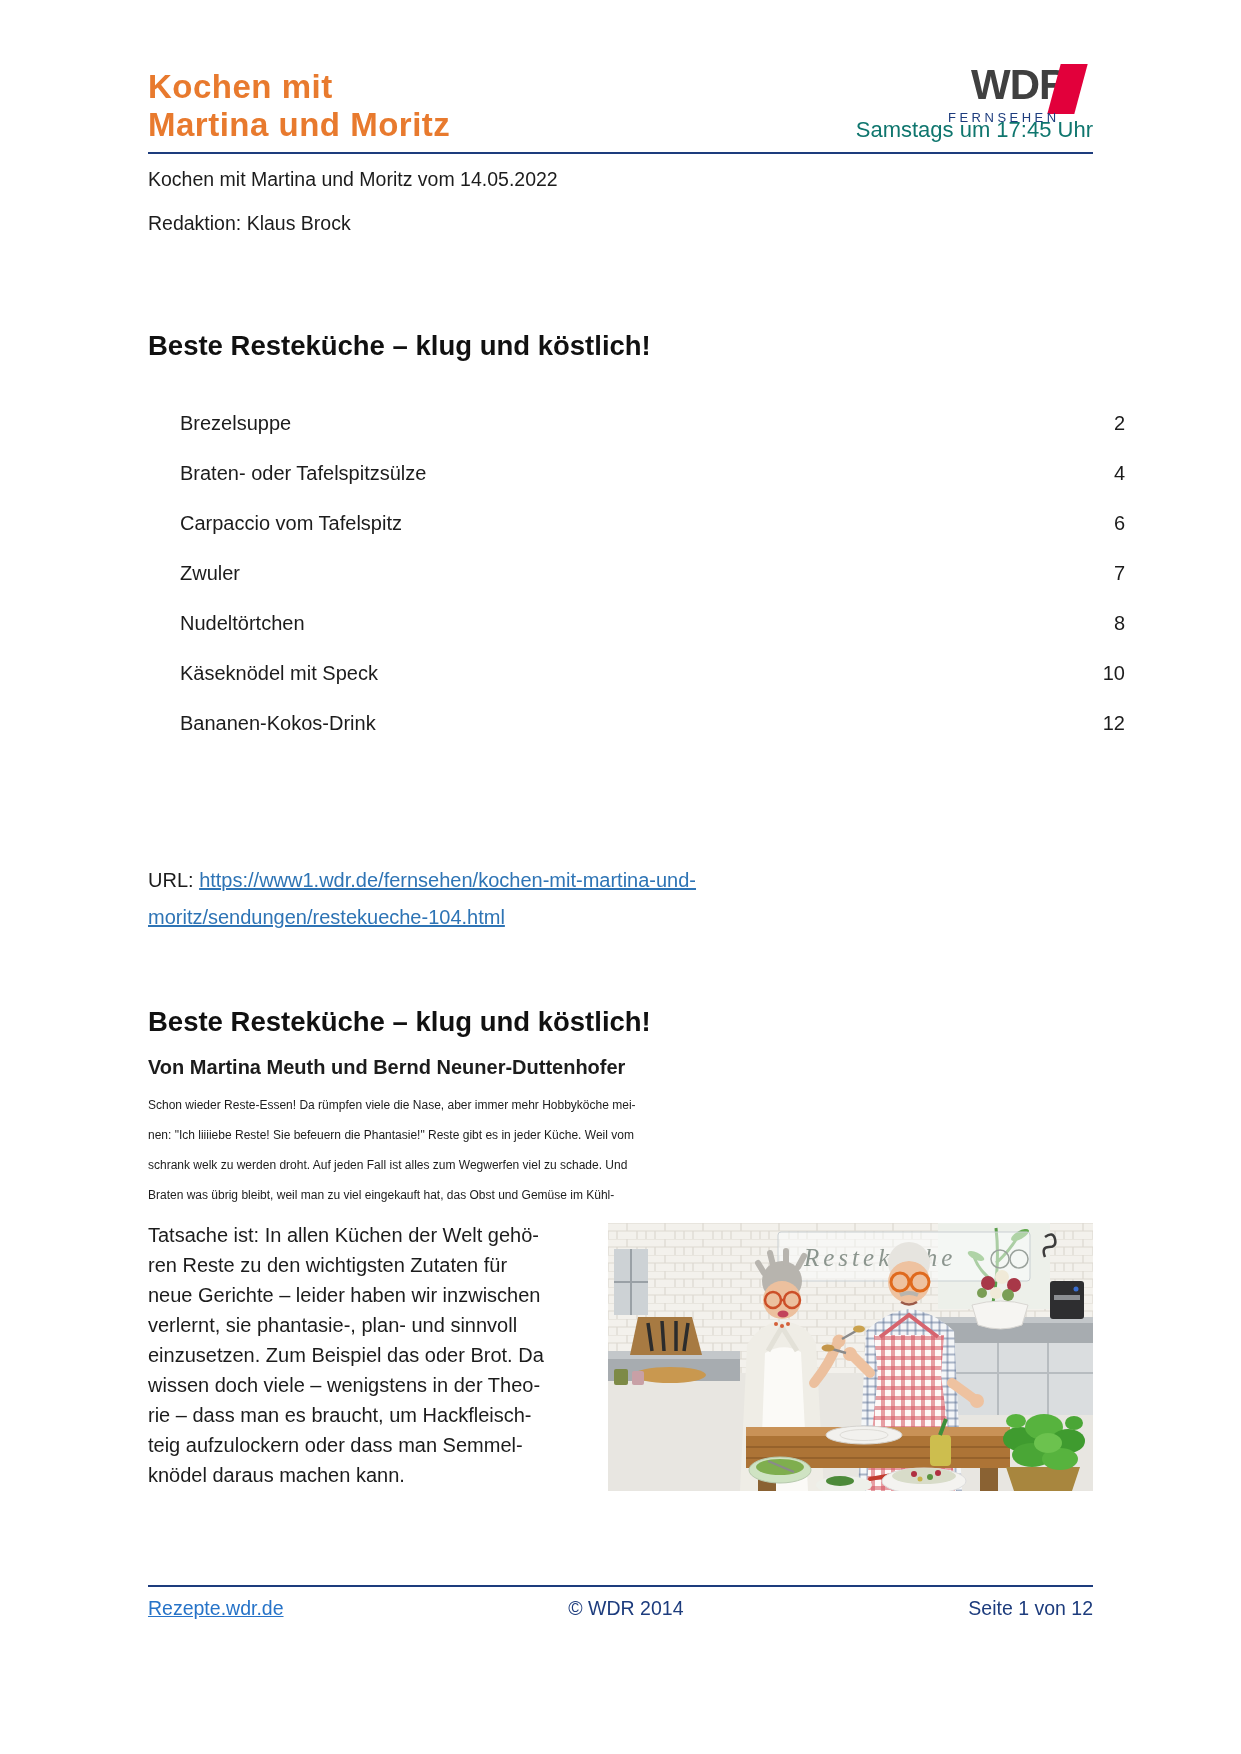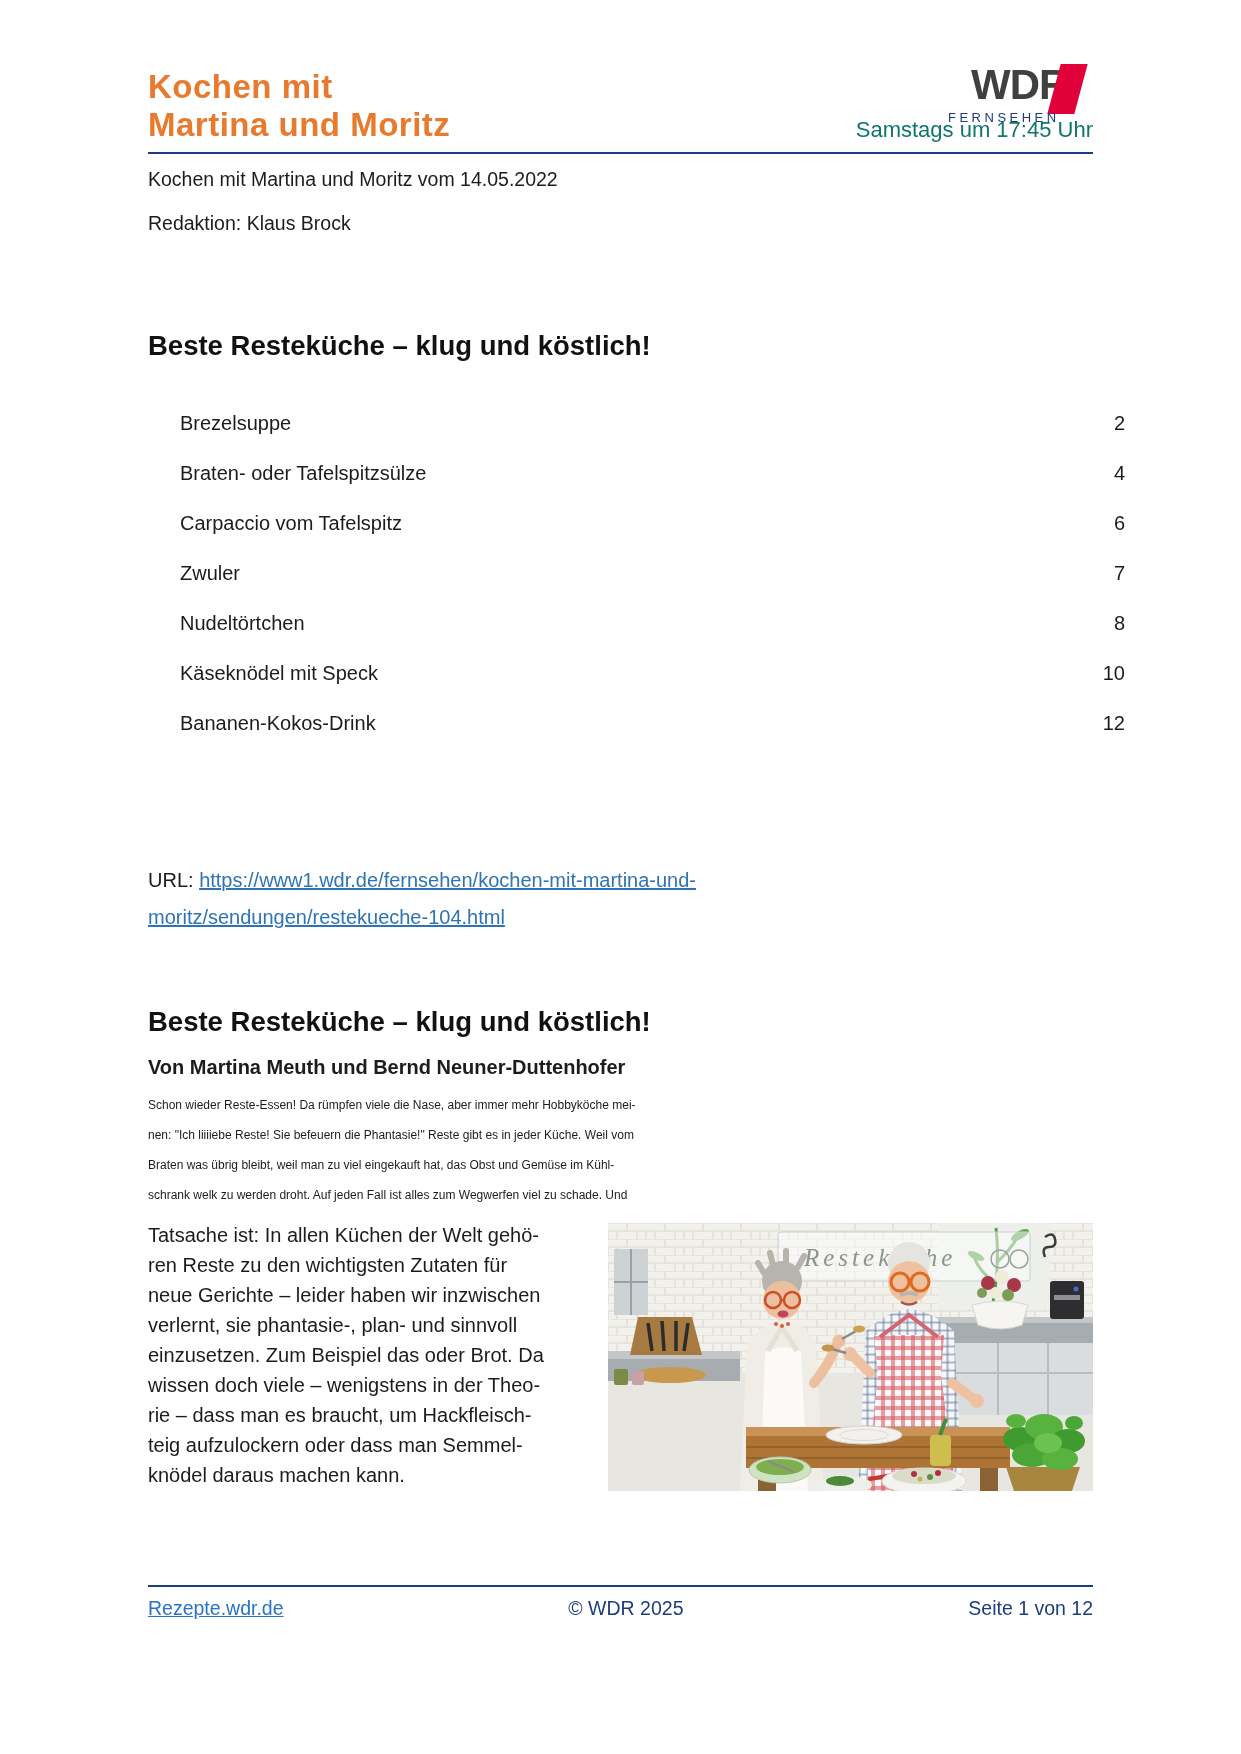--- a/index.html
+++ b/index.html
@@ -106,22 +106,22 @@
     <span>URL: </span><a><span>https://www1.wdr.de/fernsehen/kochen-mit-martina-und-</span><br>
       <span>moritz/sendungen/restekueche-104.html</span></a>
   </div>
 
   <div class="abs article-title">Beste Resteküche – klug und köstlich!</div>
   <div class="abs byline">Von Martina Meuth und Bernd Neuner-Duttenhofer</div>
 
   <div class="abs intro-lines">
     <div>Schon wieder Reste-Essen! Da rümpfen viele die Nase, aber immer mehr Hobbyköche mei-</div>
     <div>nen: "Ich liiiiebe Reste! Sie befeuern die Phantasie!" Reste gibt es in jeder Küche. Weil vom</div>
+    <div>schrank welk zu werden droht. Auf jeden Fall ist alles zum Wegwerfen viel zu schade. Und</div>
     <div>Braten was übrig bleibt, weil man zu viel eingekauft hat, das Obst und Gemüse im Kühl-</div>
-    <div>schrank welk zu werden droht. Auf jeden Fall ist alles zum Wegwerfen viel zu schade. Und</div>
   </div>
 
   <div class="abs wrap-lines">
     <div>Tatsache ist: In allen Küchen der Welt gehö-</div>
     <div>ren Reste zu den wichtigsten Zutaten für</div>
     <div>neue Gerichte – leider haben wir inzwischen</div>
     <div>verlernt, sie phantasie-, plan- und sinnvoll</div>
     <div>einzusetzen. Zum Beispiel das oder Brot. Da</div>
     <div>wissen doch viele – wenigstens in der Theo-</div>
     <div>rie – dass man es braucht, um Hackfleisch-</div>
@@ -265,17 +265,17 @@
         <ellipse cx="440" cy="220" rx="14" ry="10" fill="#6cc24e"></ellipse>
         <ellipse cx="408" cy="198" rx="10" ry="7" fill="#57b33e"></ellipse>
         <ellipse cx="466" cy="200" rx="9" ry="7" fill="#4aa636"></ellipse>
       </g>
     </svg>
   </div>
 
   <div class="abs footer-rule"></div>
   <div class="abs footer-row">
     <a class="f-left">Rezepte.wdr.de</a>
-    <span class="f-center">© WDR 2025</span>
+    <span class="f-center">© WDR 2014</span>
     <span class="f-right">Seite 1 von 12</span>
   </div>
 
 </div>
 
 </body></html>

